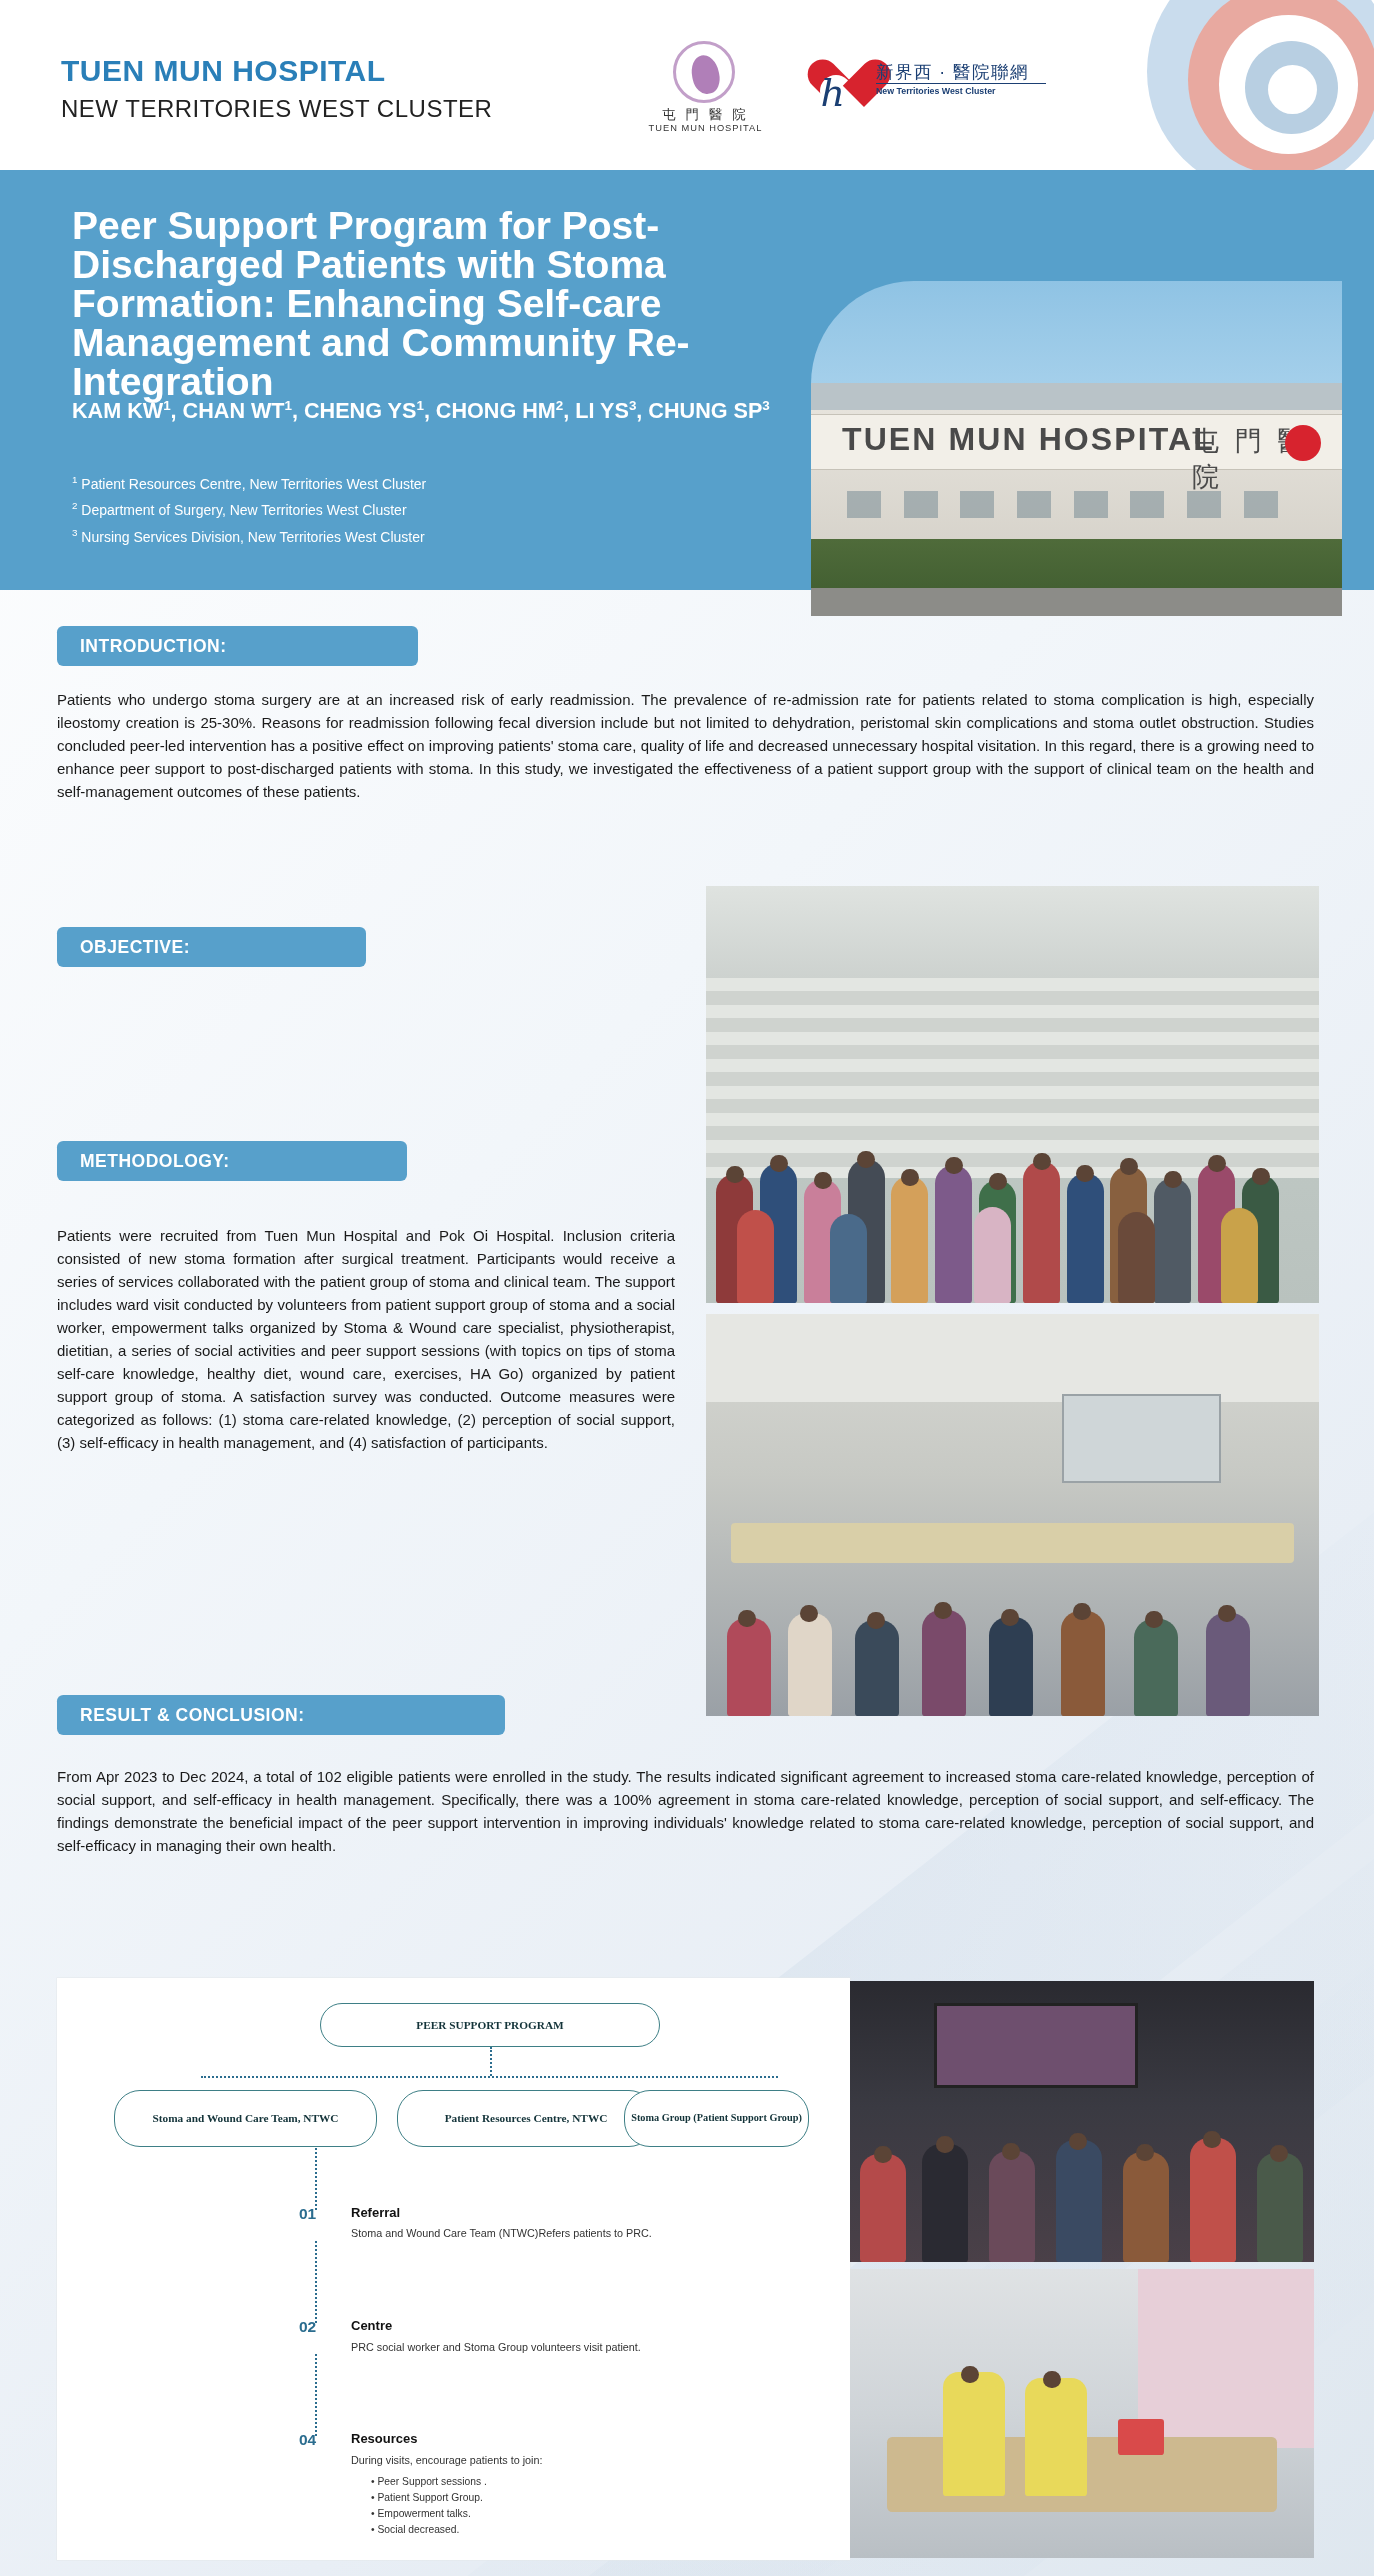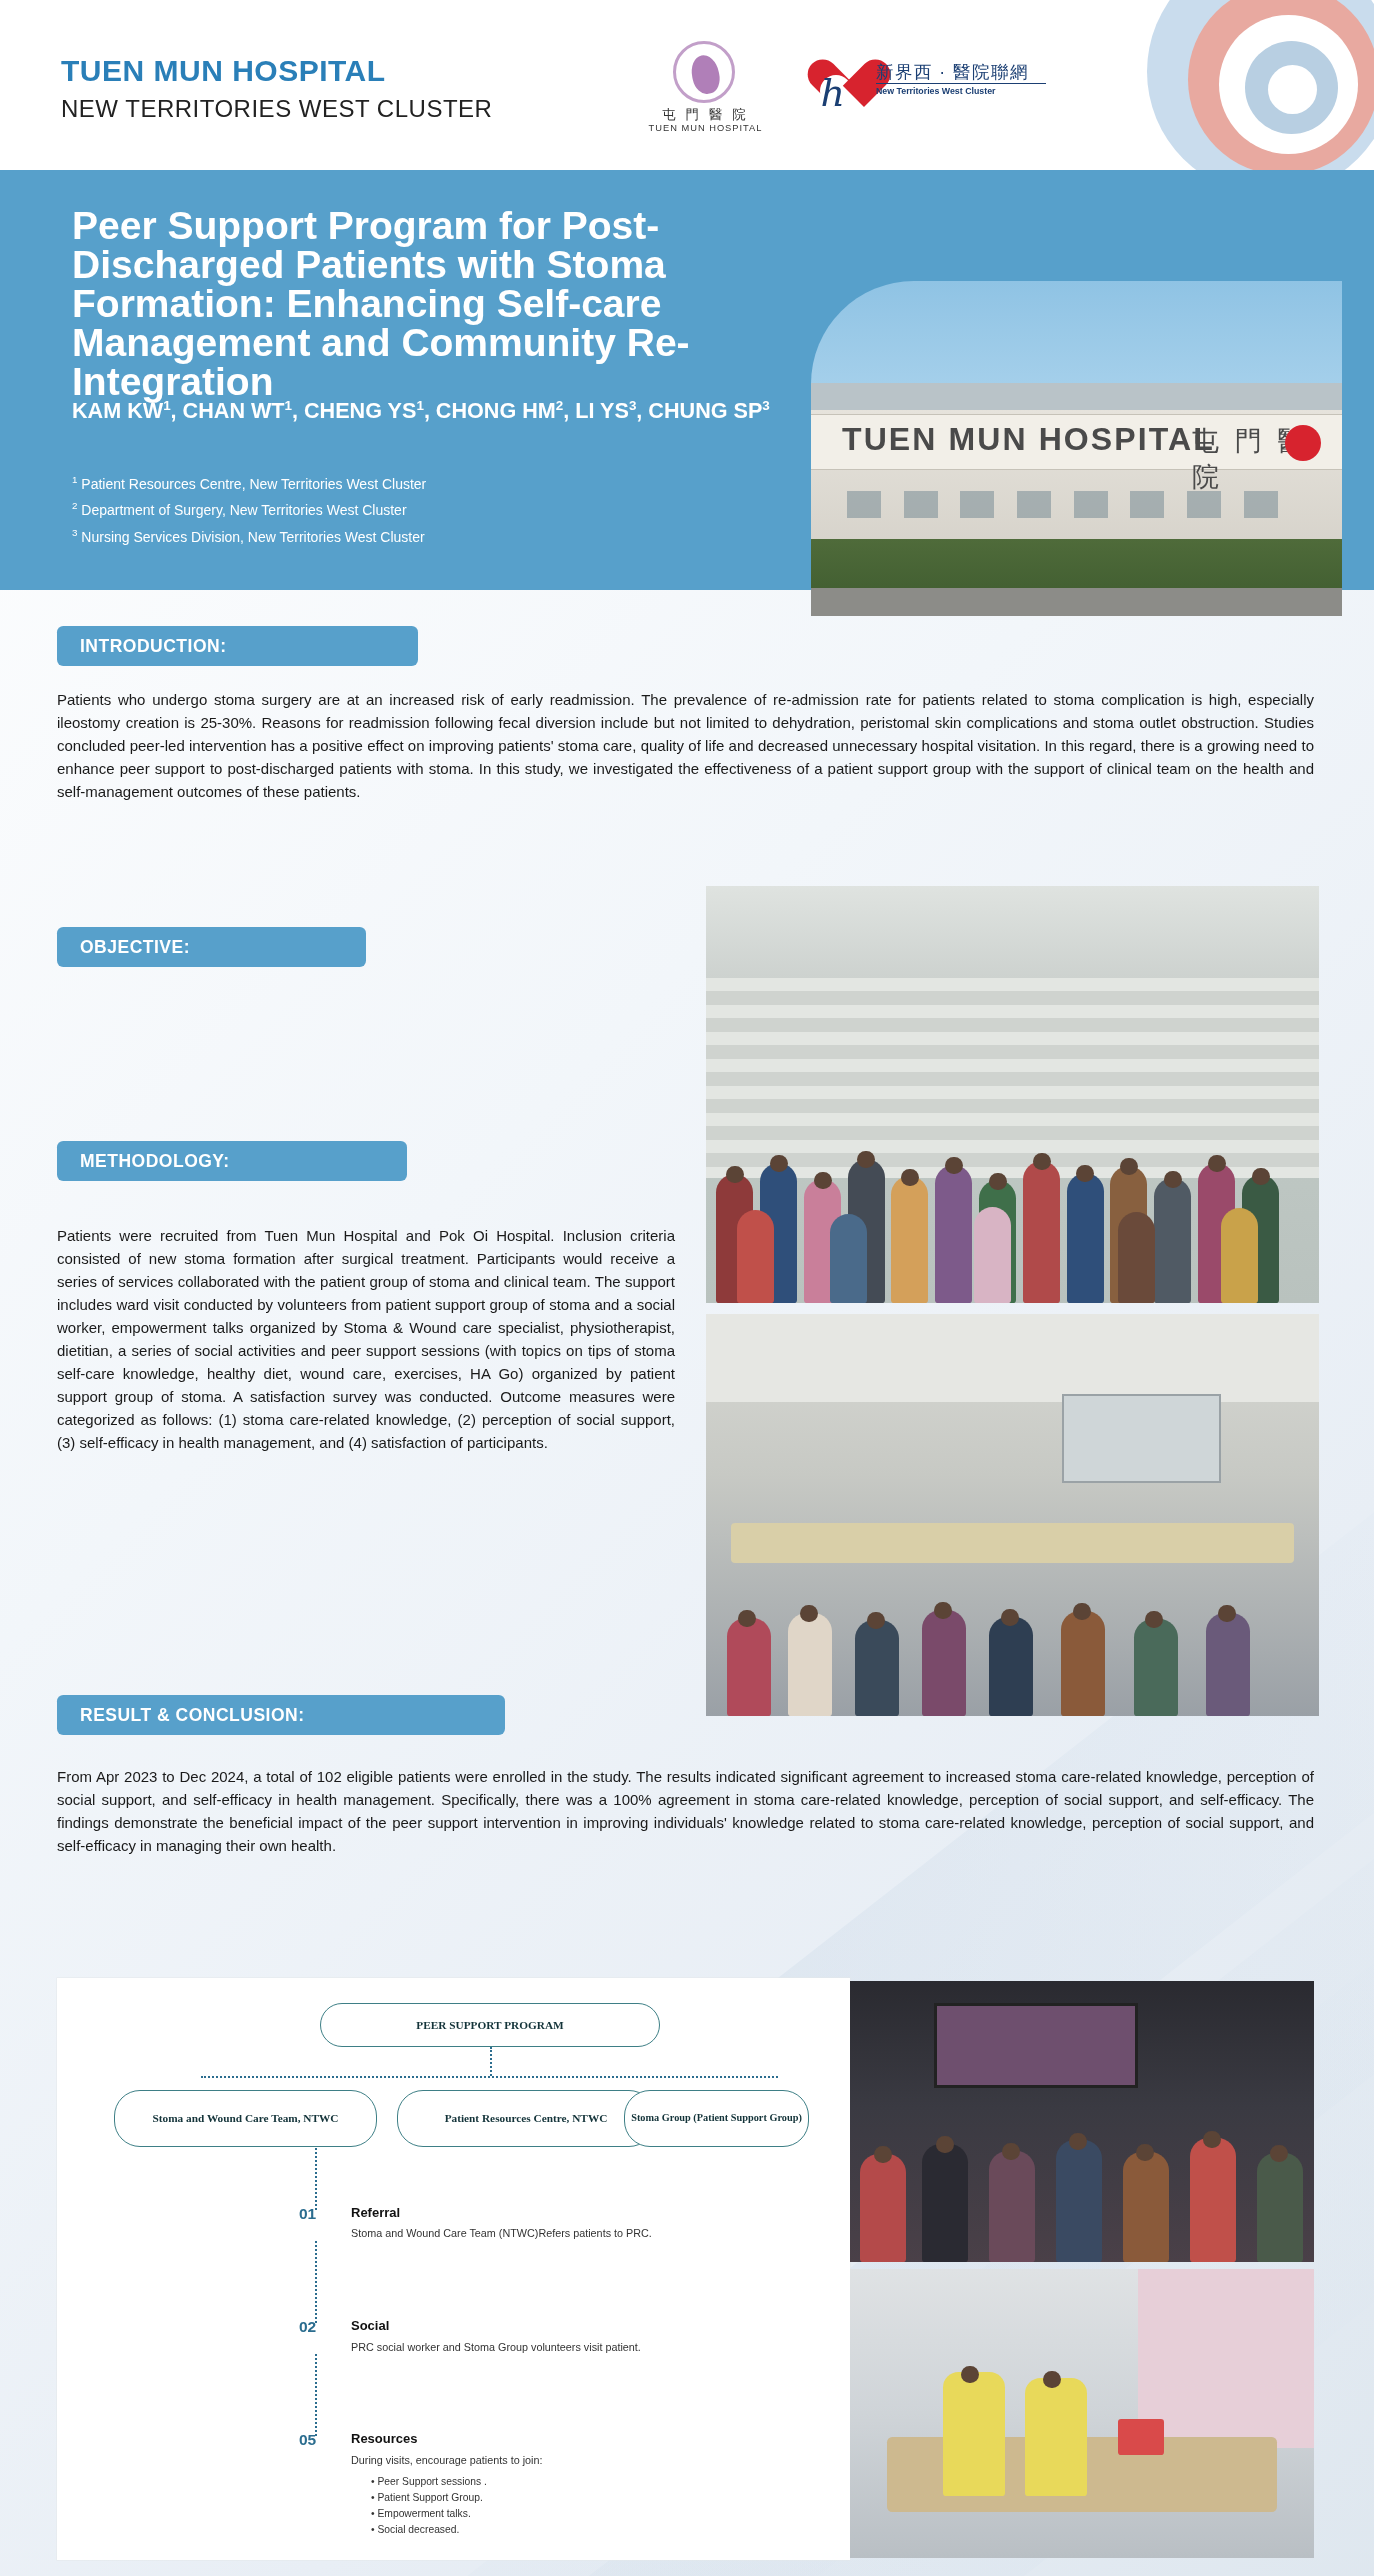--- a/index.html
+++ b/index.html
@@ -375,24 +375,24 @@
 
     <div class="dots-v" style="left:258px; top:170px; height:62px;"></div>
     <div class="dots-v" style="left:258px; top:263px; height:82px;"></div>
     <div class="dots-v" style="left:258px; top:376px; height:82px;"></div>
 
     <div class="flow-step-num" style="left:242px; top:227px;">01</div>
     <div class="flow-step-title" style="left:294px; top:227px;">Referral</div>
     <div class="flow-step-desc" style="left:294px; top:248px; width:464px;">Stoma and Wound Care Team (NTWC)Refers patients to PRC.</div>
 
     <div class="flow-step-num" style="left:242px; top:340px;">02</div>
-    <div class="flow-step-title" style="left:294px; top:340px;">Social</div>
+    <div class="flow-step-title" style="left:294px; top:340px;">Centre</div>
     <div class="flow-step-desc" style="left:294px; top:362px; width:464px;">PRC social worker and Stoma Group volunteers visit patient.</div>
 
-    <div class="flow-step-num" style="left:242px; top:453px;">05</div>
+    <div class="flow-step-num" style="left:242px; top:453px;">04</div>
     <div class="flow-step-title" style="left:294px; top:453px;">Resources</div>
     <div class="flow-step-desc" style="left:294px; top:475px; width:464px;">During visits, encourage patients to join:</div>
     <div class="bullet-list" style="left:314px; top:496px; width:464px;">
       <div>Peer Support sessions .</div>
       <div>Patient Support Group.</div>
       <div>Empowerment talks.</div>
       <div>Social decreased.</div>
     </div>
   </div>
 

